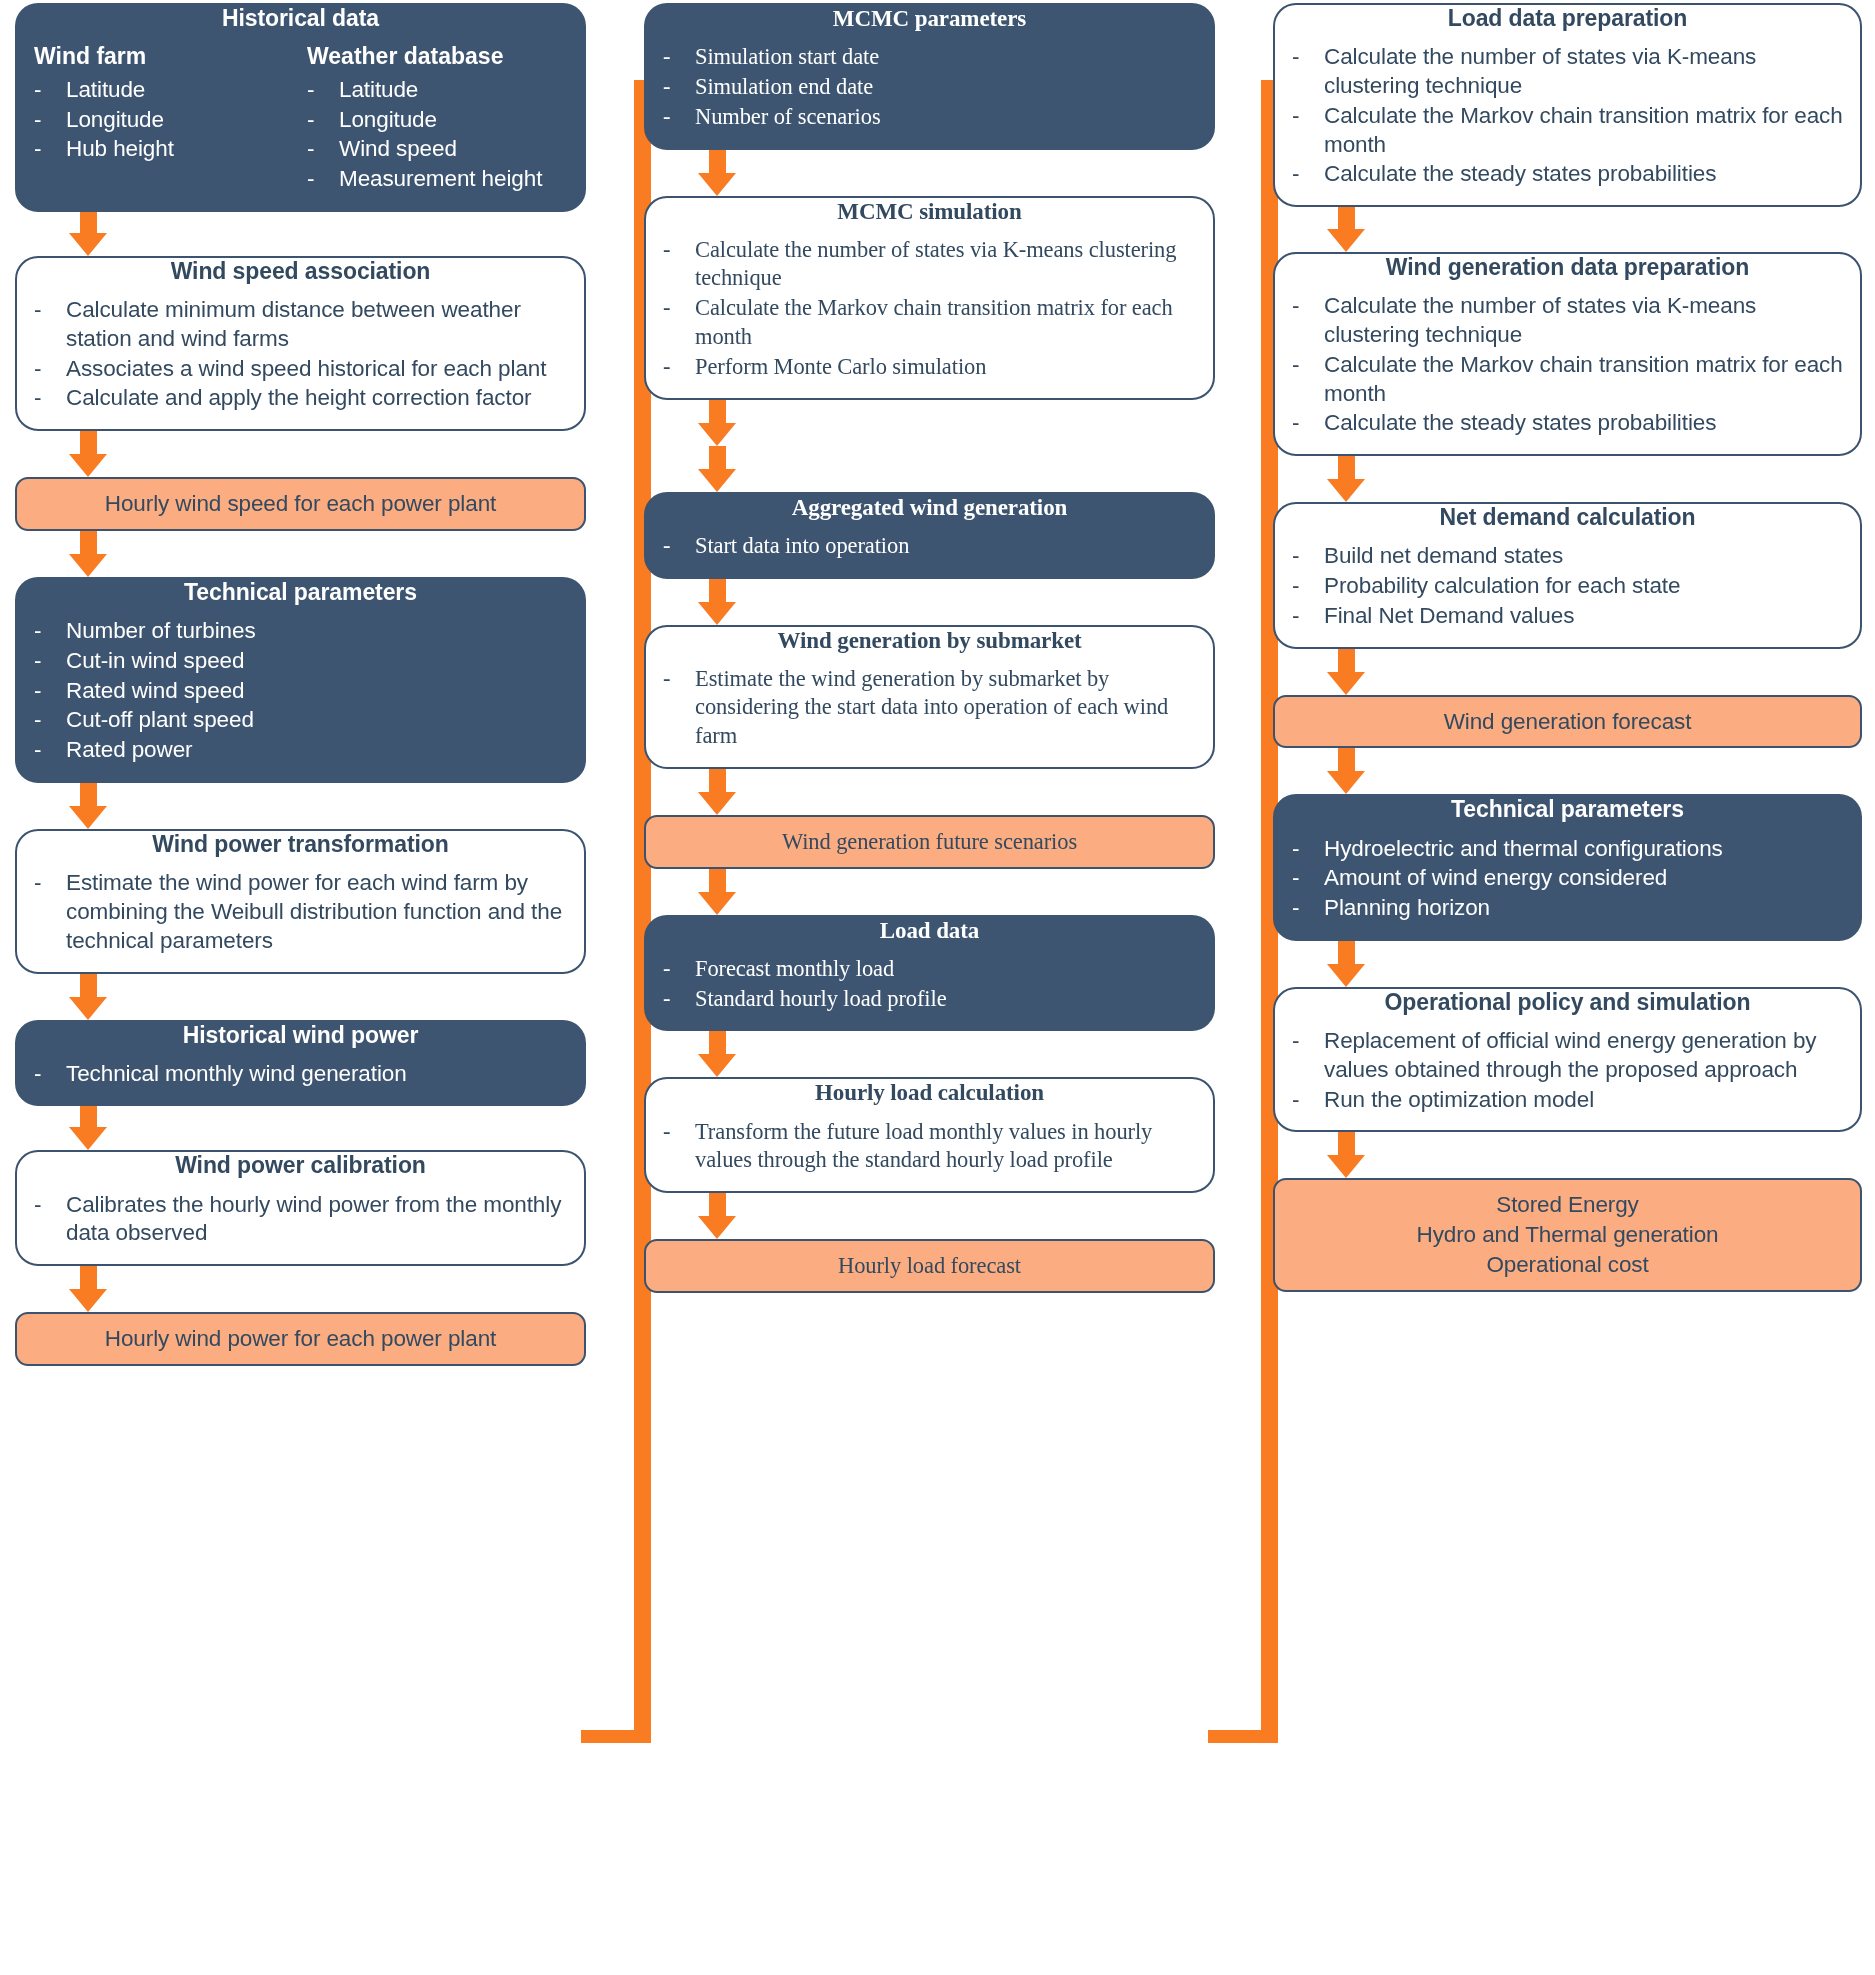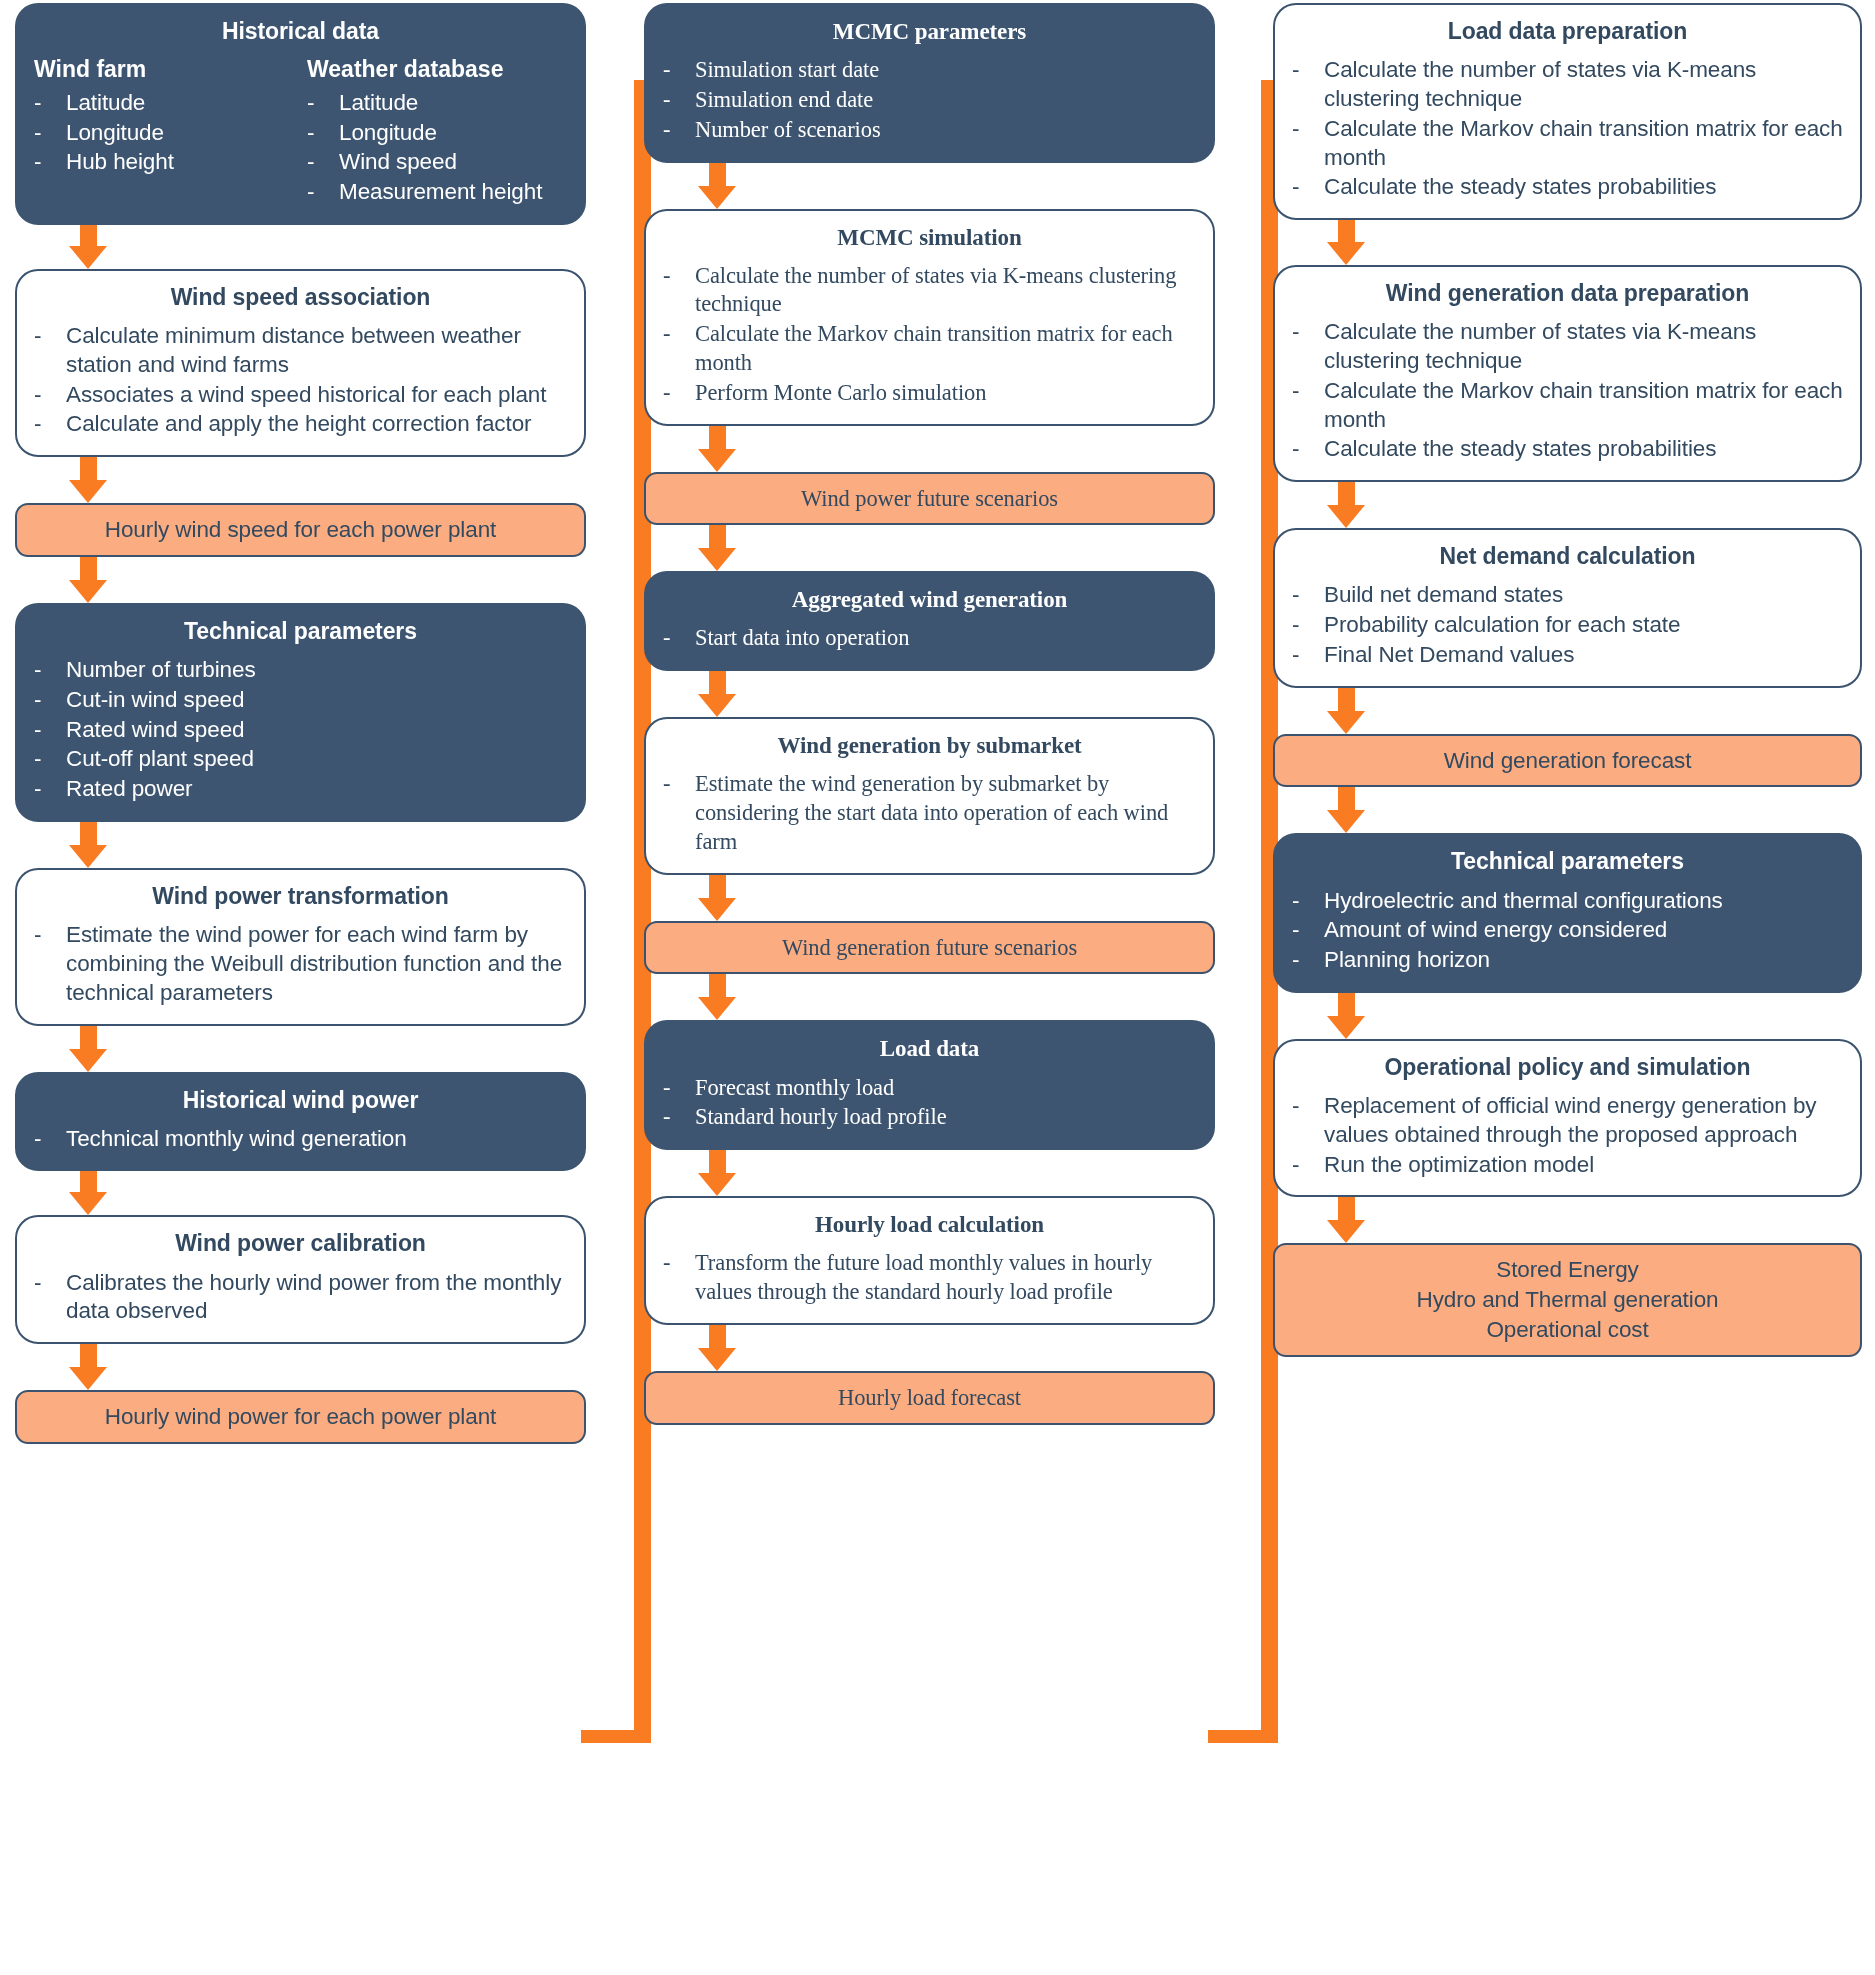--- a/index.html
+++ b/index.html
@@ -25,21 +25,21 @@
   }
   #col-left   { left: 15px;   width: 571px; }
   #col-mid    { left: 644px; width: 571px; }
   #col-right  { left: 1273px; width: 589px; }
 
   
   .node {
     position: relative;
     border: 2.5px solid #3b536e;
     border-radius: 23px;
-    padding: 13px 17px 15px 17px;
+    padding: 0 17px 15px 17px;
   }
   .node.dark {
     background: #3d5570;
     border-color: #3d5570;
     color: #ffffff;
   }
   .node.light {
     background: #ffffff;
     border-color: #3b536e;
     color: #3b536e;
@@ -338,23 +338,20 @@
           <li>
             <span class="dash">-</span>
             <span class="btext">Perform Monte Carlo simulation</span>
           </li>
         </ul>
       </div>
       <div class="varrow" style="height: 46px;">
         <div class="shaft" style="height: 25px;"></div>
         <div class="head" style="top: 23px;"></div>
       </div>
-      <div class="node accent">
-        <div class="accent-line">Wind power future scenarios</div>
-      </div>
       <div class="varrow" style="height: 46px;">
         <div class="shaft" style="height: 25px;"></div>
         <div class="head" style="top: 23px;"></div>
       </div>
       <div class="node dark">
         <div class="node-title">Aggregated wind generation</div>
         <ul class="bullets">
           <li>
             <span class="dash">-</span>
             <span class="btext">Start data into operation</span>

